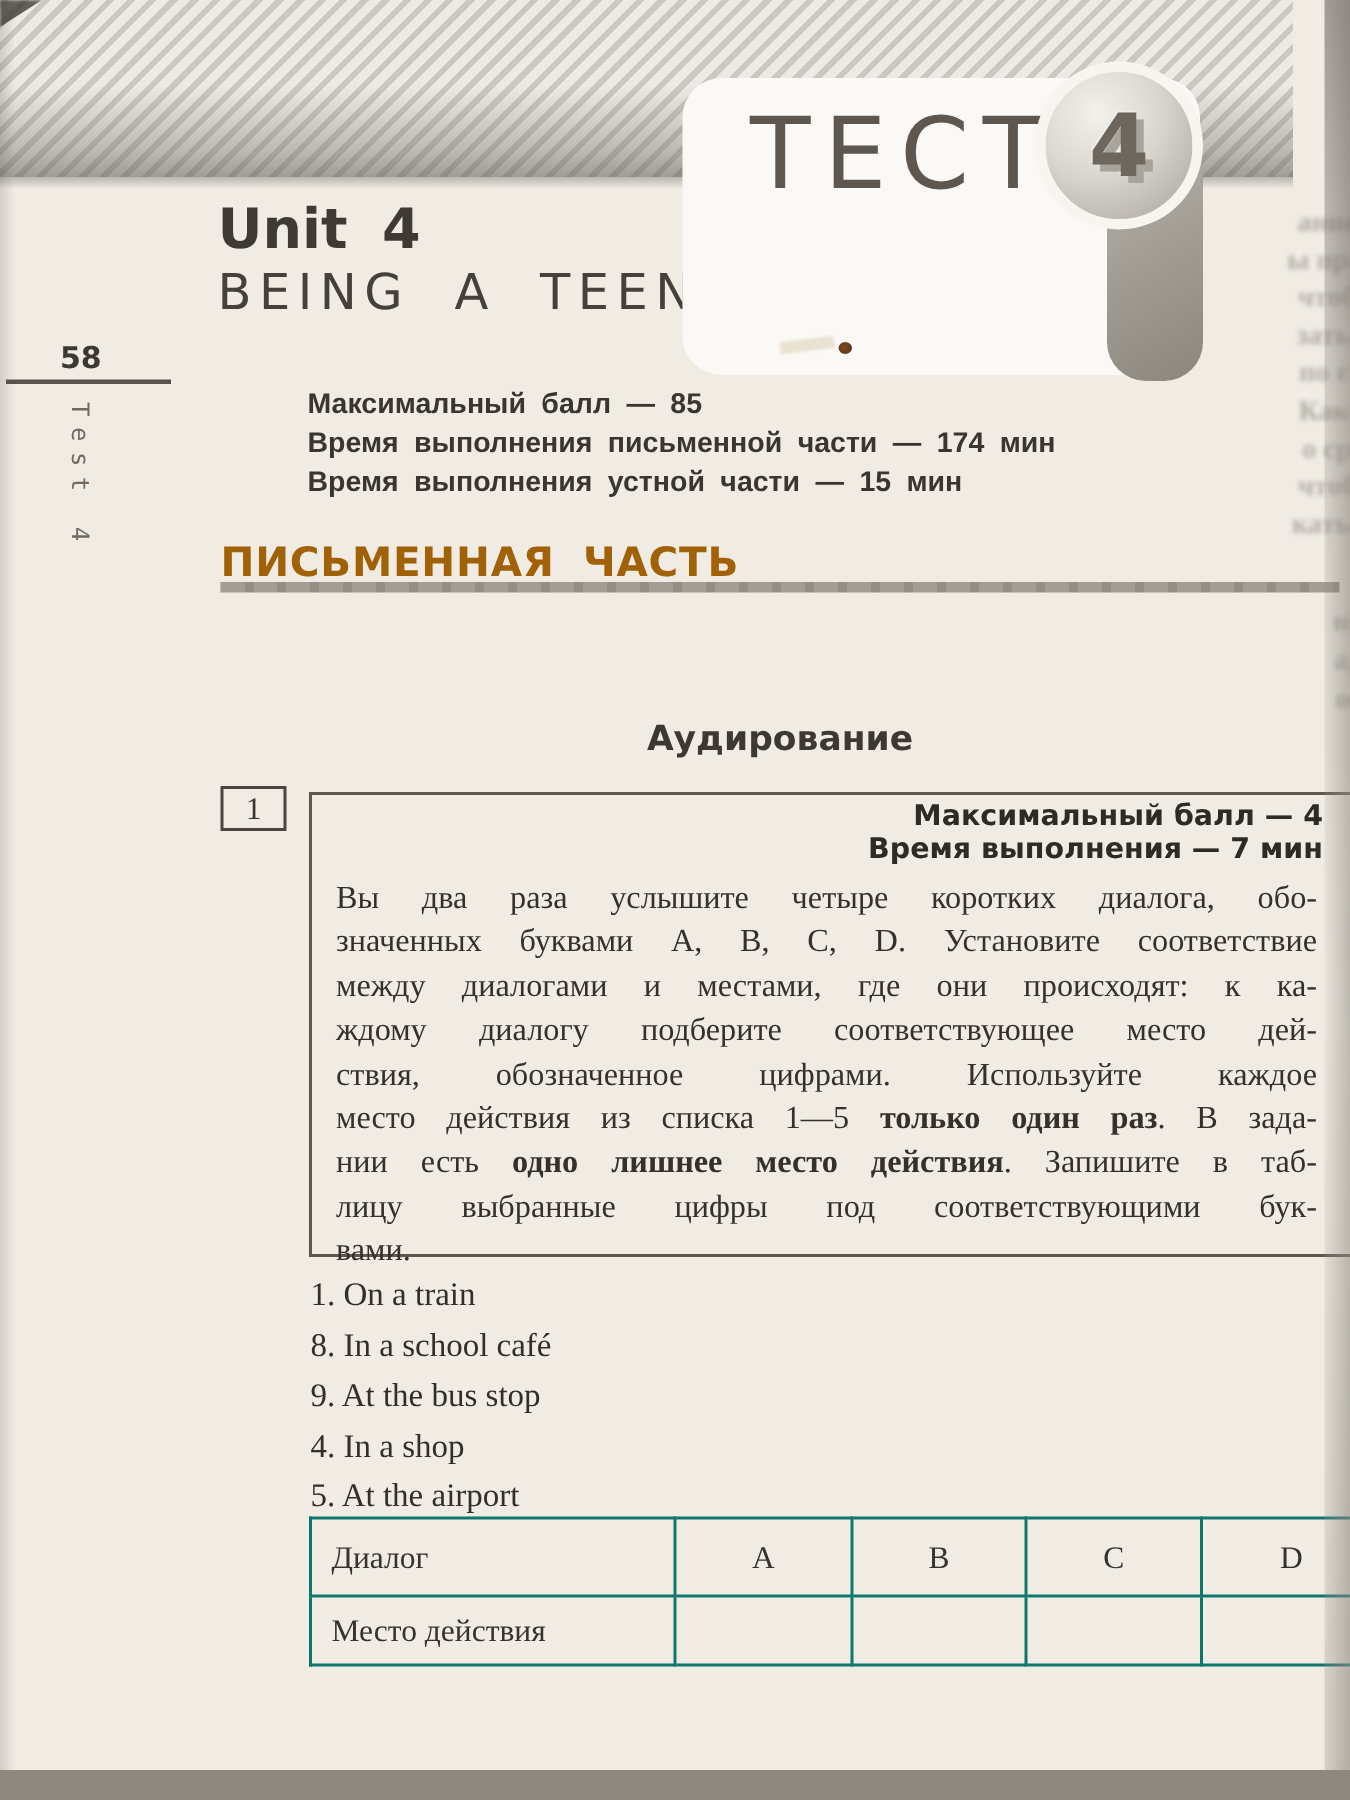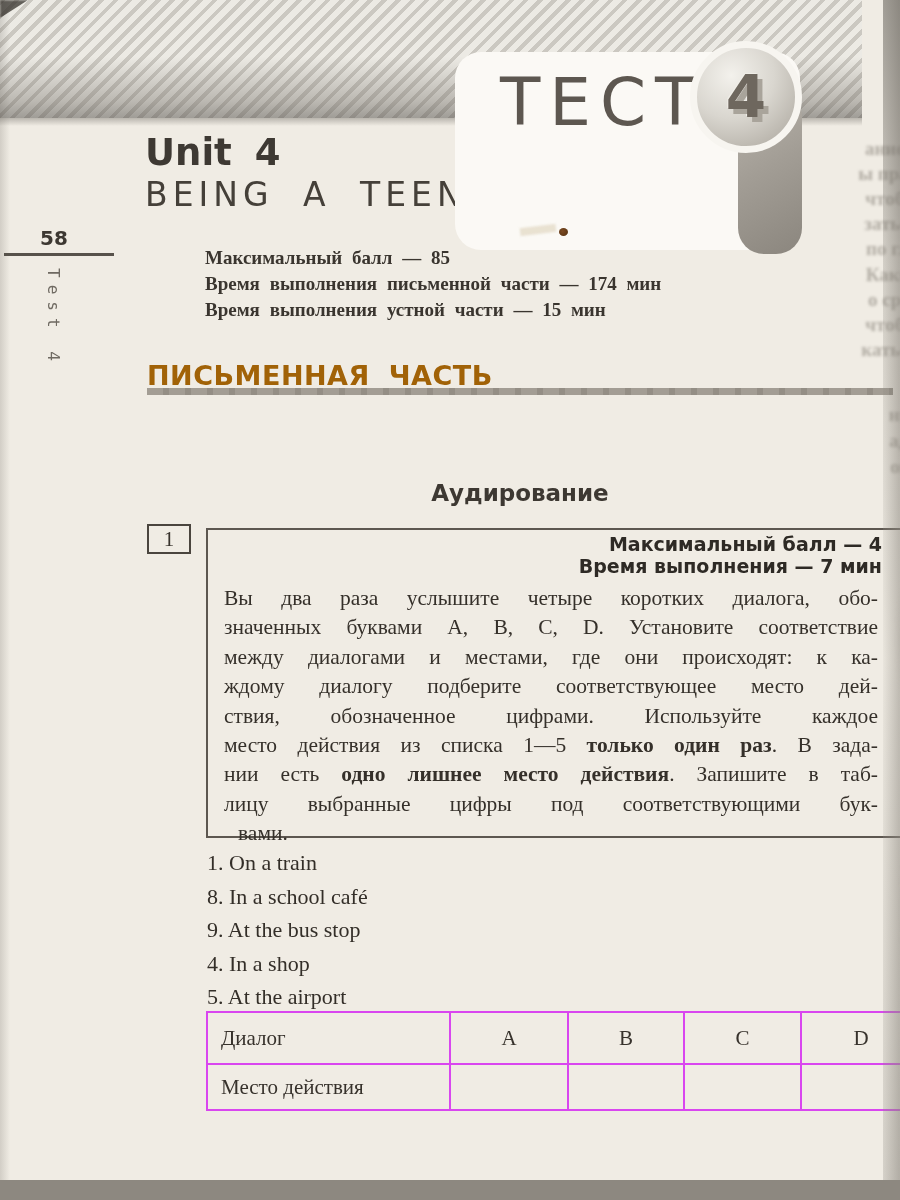--- a/index.html
+++ b/index.html
@@ -44,22 +44,22 @@
 
   
   .page-number{position:absolute;left:40px;top:226px;
     font-family:"DejaVu Sans",sans-serif;font-weight:bold;font-size:20px;color:#3d3832;}
   .margin-rule{position:absolute;left:4px;top:253px;width:110px;height:2.5px;background:#57524b;}
   .side-tab{position:absolute;left:44px;top:268px;
     writing-mode:vertical-rl;text-orientation:sideways;
     font-family:"DejaVu Sans Mono",monospace;font-size:16px;letter-spacing:7px;color:#6f6a62;}
 
   
-  .info-block{position:absolute;left:205px;top:245px;
-    font-family:Liberation Serif, serif;font-weight:bold;font-size:19px;
+  .info-block{position:absolute;left:205px;top:257px;
+    font-family:Liberation Sans, sans-serif;font-weight:bold;font-size:19px;
     line-height:26px;color:#3a352f;word-spacing:5px;}
 
   
   .section-title{position:absolute;left:147px;top:360px;
     font-family:"DejaVu Sans",sans-serif;font-weight:bold;font-size:27px;
     letter-spacing:.5px;word-spacing:9px;color:#a16207;}
   .section-rule{position:absolute;left:147px;top:388px;width:746px;height:7px;
     background:repeating-linear-gradient(90deg,#a39d94 0 16px,#948e85 16px 22px);z-index:2;}
   .subsection-title{position:absolute;left:147px;top:480px;width:746px;text-align:center;
     font-family:"DejaVu Sans",sans-serif;font-weight:bold;font-size:23px;color:#3d3832;}
@@ -68,30 +68,30 @@
   .task-num{position:absolute;left:147px;top:524px;width:40px;height:26px;
     border:2px solid #4a453e;display:flex;align-items:center;justify-content:center;
     font-family:"Liberation Serif",serif;font-size:21px;color:#37322c;}
   .task-card{position:absolute;left:206px;top:528px;width:704px;height:310px;
     border:2px solid #5d5750;box-sizing:border-box;z-index:10;}
   .task-head{margin:4px 26px 0 0;text-align:right;
     font-family:"DejaVu Sans",sans-serif;font-weight:bold;font-size:19px;
     line-height:21.5px;color:#2e2a25;}
   .task-text{margin:7px 30px 0 16px;font-size:21.5px;line-height:29.4px;color:#35302a;}
   .tline{text-align:justify;text-align-last:justify;height:29.4px;white-space:normal;}
-  .tline.last{text-align-last:left;margin-left:14px;}
+  .tline.last{text-align-last:left;}
   .bold{font-weight:bold;}
 
   
   .options{position:absolute;left:207px;top:846px;font-size:22px;line-height:33.6px;color:#332e28;}
 
   
   .answer-table{position:absolute;left:206px;top:1011px;z-index:10;}
   .answer-table table{border-collapse:collapse;table-layout:fixed;}
-  .answer-table td{border:2px solid #d946ef;font-size:21px;color:#37322c;
+  .answer-table td{border:2px solid #0f766e;font-size:21px;color:#37322c;
     padding:0;height:50px;text-align:center;background:transparent;}
   .answer-table tr:last-child td{height:44px;}
   .answer-table td.lbl{text-align:left;padding-left:13px;width:228px;}
   .answer-table td.c1{width:116px;} .answer-table td.c2{width:114px;}
   .answer-table td.c3{width:115px;} .answer-table td.c4{width:118px;}
 
   
   .edge-band{position:absolute;right:0;top:0;width:52px;height:1200px;z-index:30;pointer-events:none;
     background:linear-gradient(to right,rgba(138,133,125,0) 0%,rgba(138,133,125,.45) 30%,rgba(158,153,144,.72) 60%,rgba(186,182,172,.85) 100%);}
   .edge-band::before{content:"";position:absolute;inset:0;

